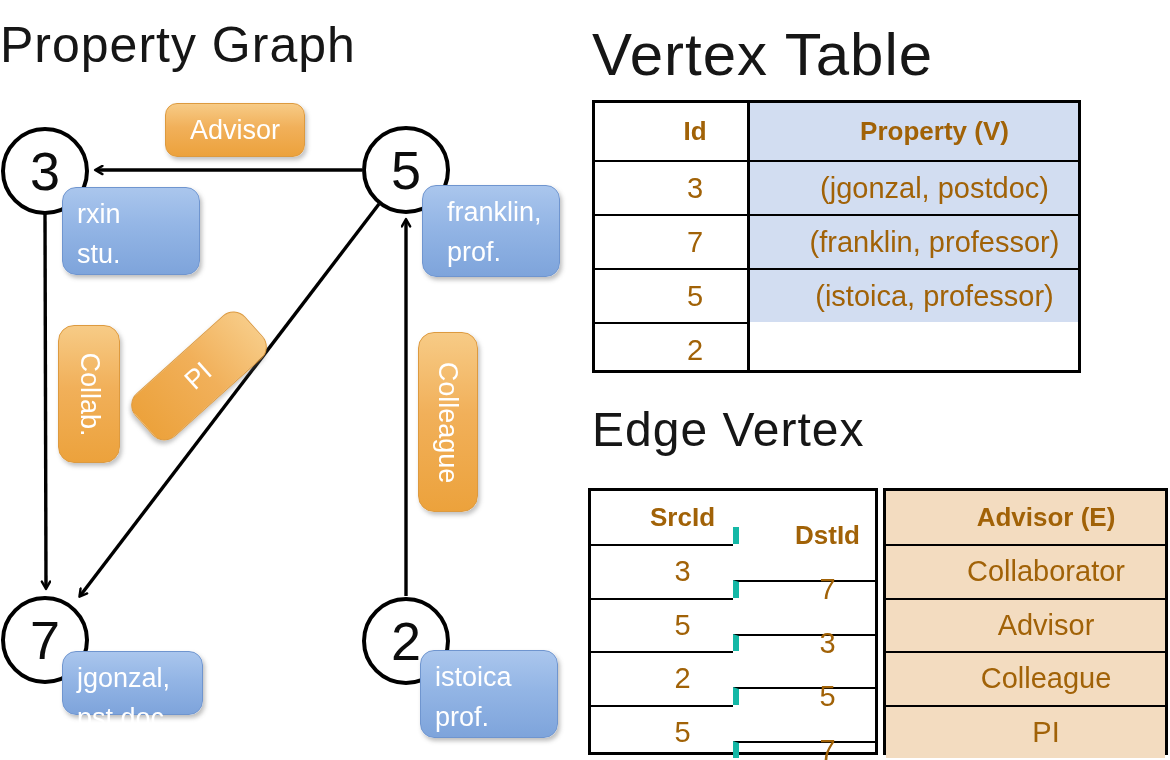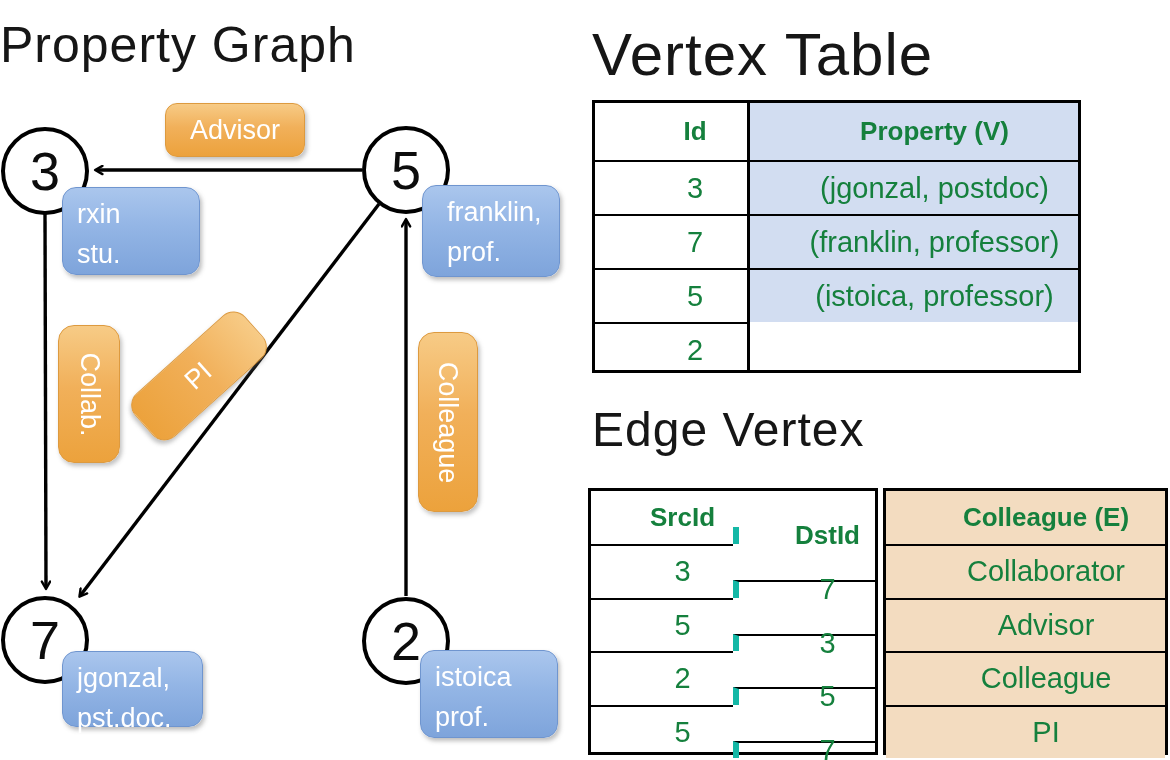--- a/index.html
+++ b/index.html
@@ -43,21 +43,21 @@
     display:flex;align-items:center;justify-content:center;
   }
   .vert-text{transform:rotate(90deg);white-space:nowrap;}
   .vert-text-ccw{transform:rotate(-90deg);white-space:nowrap;}
 
   
   .tcol{border:3px solid #000;background:#fff;display:grid;}
   .tcell{
     display:flex;align-items:center;justify-content:center;
     border-top:2px solid #000;
-    font-size:29px;color:#15803d;white-space:nowrap;padding-left:41px;
+    font-size:29px;color:#a16207;white-space:nowrap;padding-left:41px;
   }
   .tcell.first{border-top:none;}
   .tcell.hdr{font-weight:bold;font-size:26px;}
   .fill-v{background:#d2ddf1;}
   .fill-e{background:#f3dcc0;}
   .split2{grid-template-columns:1fr 1fr;}
   .bl{border-left:6px solid #14b8a6;margin-top:36px;}
 </style>
 </head>
 <body>
@@ -92,21 +92,21 @@
     </div>
 
   <div class="abs vbox" style="left:62px;top:187px;width:138px;height:88px;">
     <div>rxin</div>
     <div>stu.</div>
   </div>
   <div class="abs vbox" style="left:422px;top:185px;width:138px;height:92px;padding-left:24px;">
     <div>franklin,</div>
     <div>prof.</div>
   </div>
-  <div class="abs vbox" style="left:62px;top:651px;width:141px;height:76px;">
+  <div class="abs vbox" style="left:62px;top:651px;width:141px;height:64px;">
     <div>jgonzal,</div>
     <div>pst.doc.</div>
   </div>
   <div class="abs vbox" style="left:420px;top:650px;width:138px;height:88px;">
     <div>istoica</div>
     <div>prof.</div>
   </div>
 
   <div class="abs ebox" style="left:165px;top:103px;width:140px;height:54px;">
     <span>Advisor</span>
@@ -151,20 +151,20 @@
     <div class="tcell bl">3</div>
 
     <div class="tcell">2</div>
     <div class="tcell bl">5</div>
 
     <div class="tcell">5</div>
     <div class="tcell bl">7</div>
   </div>
 
   <div class="abs tcol" style="left:883px;top:488px;width:285px;height:267px;grid-template-rows:53px 53.5px 53.5px 53.5px 53.5px;">
-    <div class="tcell hdr first fill-e">Colleague (E)</div>
+    <div class="tcell hdr first fill-e">Advisor (E)</div>
     <div class="tcell fill-e">Collaborator</div>
     <div class="tcell fill-e">Advisor</div>
     <div class="tcell fill-e">Colleague</div>
     <div class="tcell fill-e">PI</div>
   </div>
 
 </div>
 
 </body></html>

